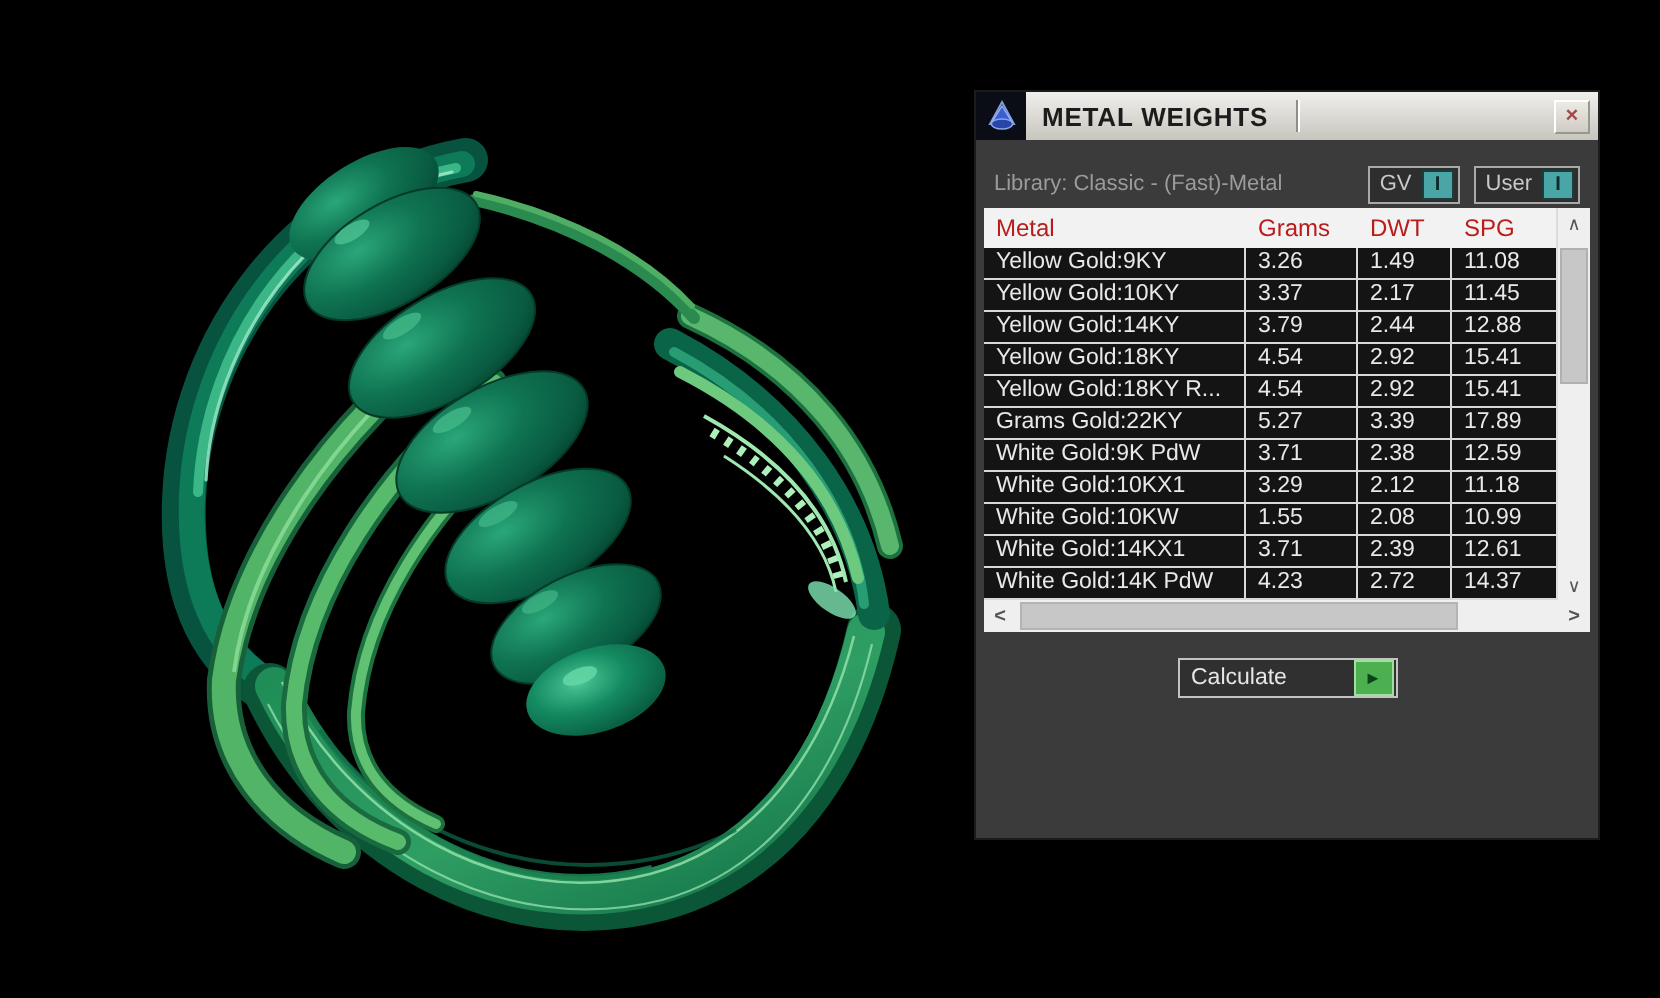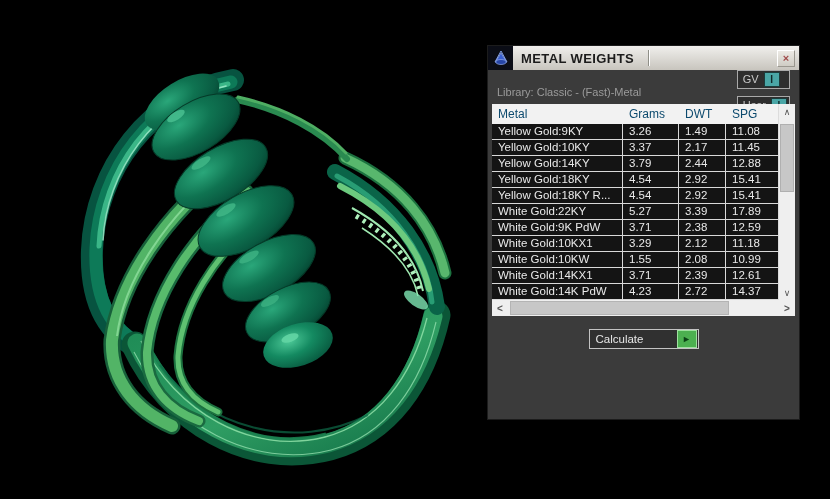--- a/index.html
+++ b/index.html
@@ -12,30 +12,30 @@
     border:1px solid #1c1c1c;box-sizing:border-box;}
   .titlebar{height:24px;background:linear-gradient(#f0efec,#c8c5be);display:flex;align-items:center;}
   .app-icon{width:25px;height:24px;background:#0b0d16;display:flex;align-items:center;justify-content:center;flex:0 0 25px;}
   .title{font-size:13px;font-weight:bold;color:#1c1c1c;letter-spacing:.4px;margin-left:8px;}
   .title-divider{height:16px;border-left:1px solid #8f8f87;border-right:1px solid #ffffff;margin-left:14px;}
   .close-btn{margin-left:auto;margin-right:4px;width:18px;height:17px;background:linear-gradient(#eceae5,#cfccc4);
     border:1px solid #9a978f;border-top-color:#fff;border-left-color:#fff;color:#a04a4a;font-weight:bold;
     font-size:11px;line-height:15px;text-align:center;cursor:default;padding:0;font-family:"Liberation Sans",sans-serif;}
   .library-row{height:34px;display:flex;align-items:center;justify-content:space-between;padding:10px 9px 0 9px;box-sizing:border-box;}
   .library-label{color:#9b9b9b;font-size:11px;}
-  .toggles{display:flex;gap:7px;flex-direction:column;}
+  .toggles{display:flex;gap:7px;}
   .toggle-btn{display:flex;align-items:center;background:#2e2e2e;border:1px solid #a9a9a9;padding:1px 2px 1px 5px;gap:5px;cursor:default;}
   .toggle-label{color:#c9c9c9;font-size:11px;}
   .toggle-ind{width:14px;height:13px;background:#4aa6a6;border:1px solid #1d3c3c;color:#102a2a;
     font-size:10px;font-weight:bold;text-align:center;line-height:13px;}
 
   .table-wrap{margin:0 4px;height:196px;display:flex;background:#f2f2f2;}
   .table-main{flex:1;display:flex;flex-direction:column;}
   .thead{height:20px;display:grid;grid-template-columns:131px 56px 47px 1fr;background:#f2f2f2;
-    color:#0c4a6e;font-size:12px;align-items:center;}
+    color:#b91c1c;font-size:12px;align-items:center;}
   .thead div{padding-left:6px;white-space:nowrap;overflow:hidden;}
   .tbody{flex:1;overflow:hidden;background:#f2f2f2;}
   .trow{display:grid;grid-template-columns:131px 56px 47px 1fr;height:15px;border-bottom:1px solid #d9d9d9;}
   .tcell{background:#141414;color:#e9e9e9;font-size:11.5px;line-height:15px;padding-left:6px;
     border-right:1px solid #d9d9d9;white-space:nowrap;overflow:hidden;}
   .tcell:last-child{border-right:none;}
 
   .vscroll{width:16px;background:#efefef;display:flex;flex-direction:column;border-left:1px solid #dcdcdc;}
   .vs-arrow{height:15px;color:#555;font-size:9px;display:flex;align-items:center;justify-content:center;cursor:default;}
   .vs-track{flex:1;position:relative;}
@@ -208,21 +208,21 @@
               <div class="tcell">2.92</div>
               <div class="tcell">15.41</div>
             </div>
             <div class="trow">
               <div class="tcell">Yellow Gold:18KY R...</div>
               <div class="tcell">4.54</div>
               <div class="tcell">2.92</div>
               <div class="tcell">15.41</div>
             </div>
             <div class="trow">
-              <div class="tcell">White Gold:22KY</div>
+              <div class="tcell">Grams Gold:22KY</div>
               <div class="tcell">5.27</div>
               <div class="tcell">3.39</div>
               <div class="tcell">17.89</div>
             </div>
             <div class="trow">
               <div class="tcell">White Gold:9K PdW</div>
               <div class="tcell">3.71</div>
               <div class="tcell">2.38</div>
               <div class="tcell">12.59</div>
             </div>

